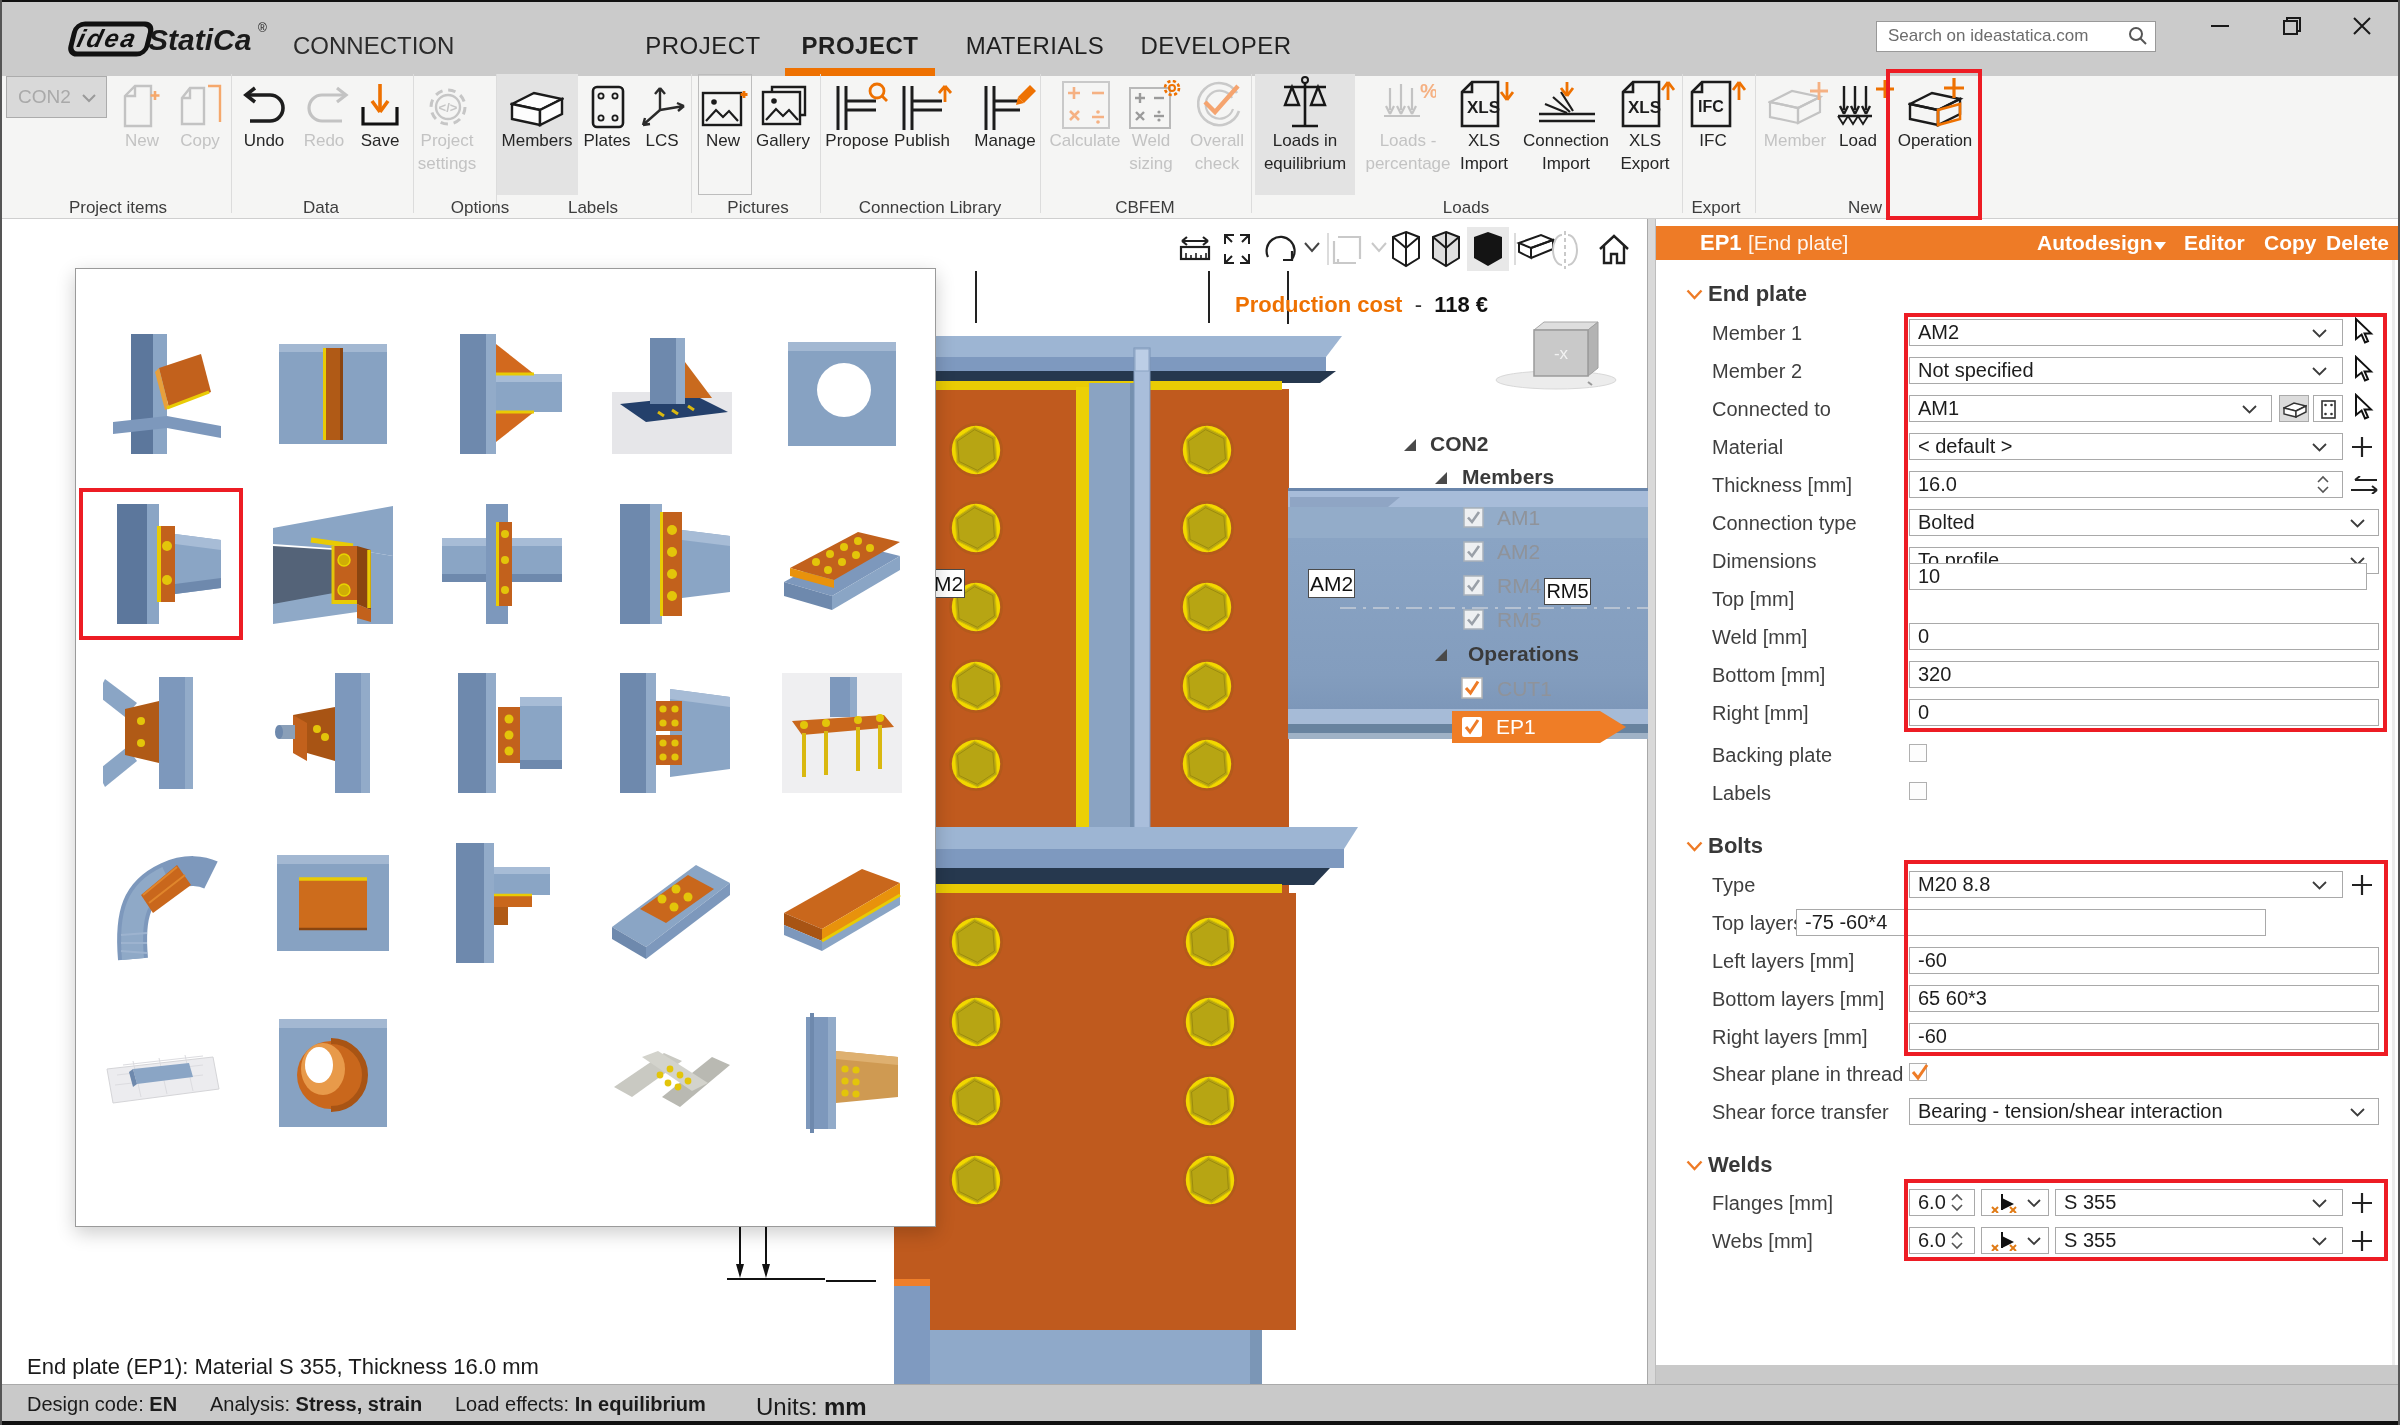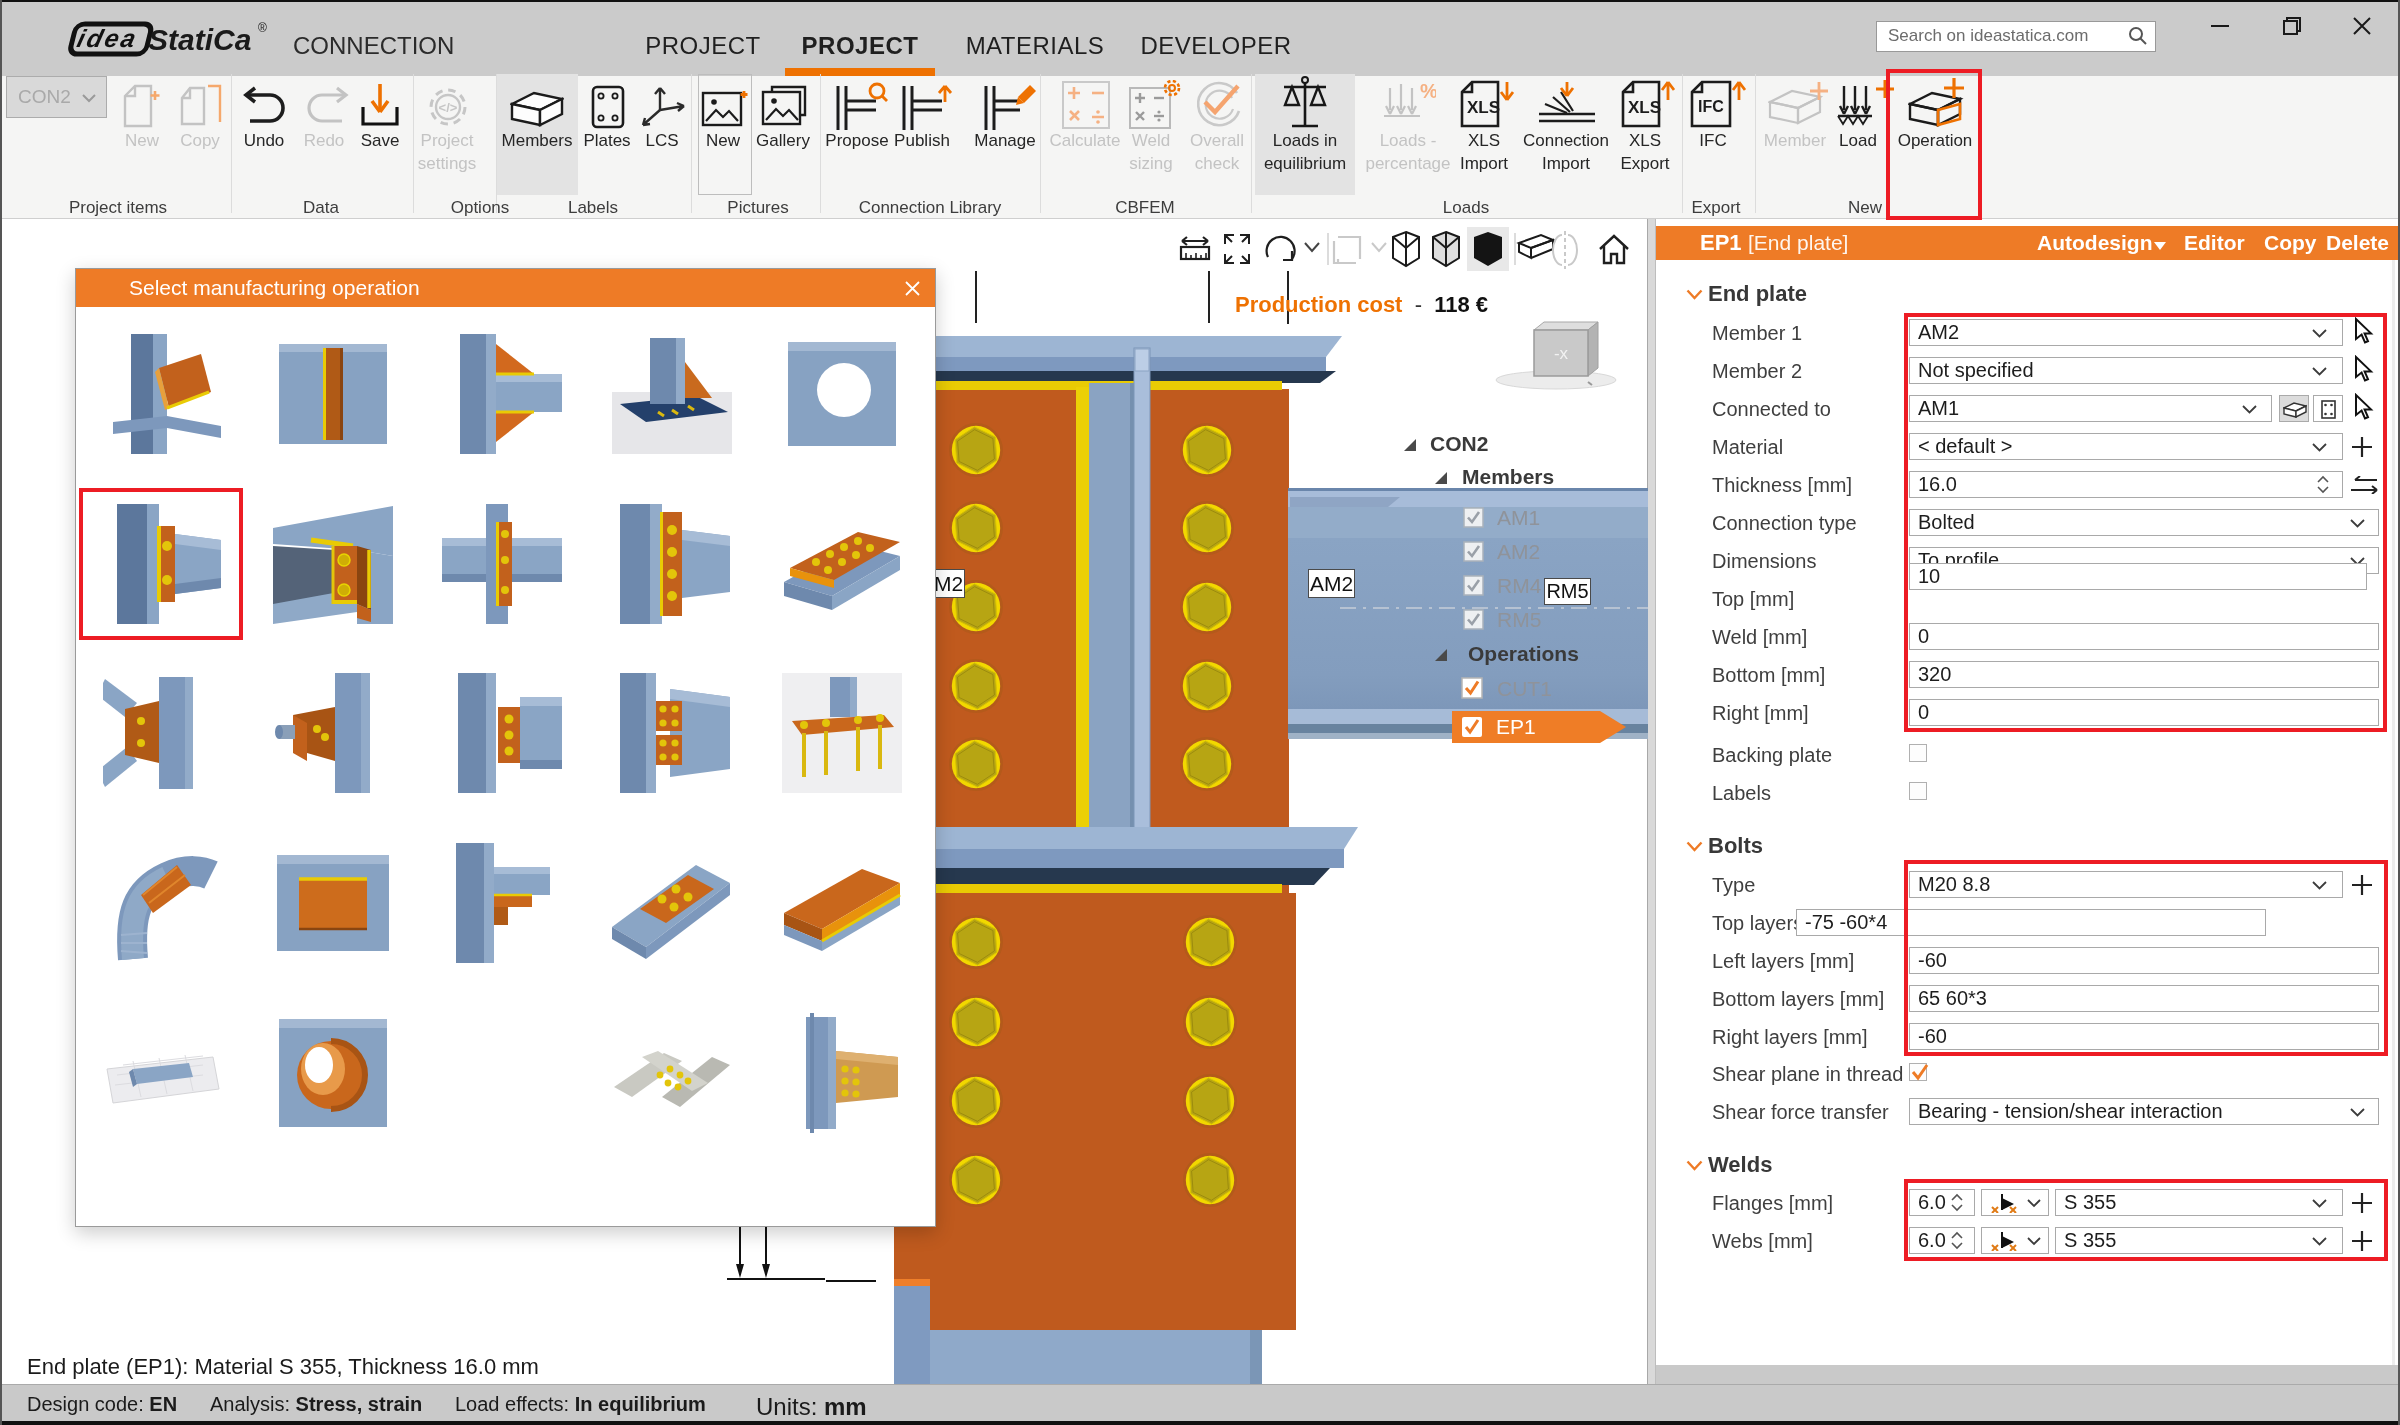--- a/index.html
+++ b/index.html
@@ -504,26 +504,20 @@
   <line x1="20" y1="0" x2="20" y2="38" stroke="#111" stroke-width="2"></line>
   <polygon points="20,51 16,37 24,37" fill="#111"></polygon>
   <line x1="46" y1="0" x2="46" y2="38" stroke="#111" stroke-width="2"></line>
   <polygon points="46,51 42,37 50,37" fill="#111"></polygon>
   <line x1="7" y1="52" x2="105" y2="52" stroke="#111" stroke-width="2"></line>
   <line x1="106" y1="54" x2="156" y2="54" stroke="#111" stroke-width="2"></line>
 </svg>
 </div>
 
 <div id="dialog" class="abs" style="left:75px;top:268px;width:861px;height:959px;background:#fff;border:1px solid #9a9a9a;box-shadow:0 6px 18px rgba(0,0,0,.20);z-index:50">
-<div class="abs" style="left:0;top:0;width:859px;height:38px;background:#ee7b26">
-  <span class="abs" style="left:53px;top:7px;font-size:21px;color:#fff">Select manufacturing operation</span>
-  <svg class="abs" style="left:828px;top:11px" width="17" height="17" viewBox="0 0 17 17">
-        <path d="M2 2 L15 15 M15 2 L2 15" stroke="#fff" stroke-width="1.8"></path>
-      </svg>
-</div>
 
 <svg class="abs" style="left:27px;top:65px" width="120" height="120">
       <rect x="28" y="0" width="22" height="120" fill="#5c779c"></rect>
       <rect x="50" y="0" width="14" height="120" fill="#8aa5c5"></rect>
       <polygon points="10,88 64,82 118,92 118,104 64,94 10,100" fill="#7d98bc"></polygon>
       <polygon points="56,34 98,20 108,58 66,74" fill="#c2611c"></polygon>
       <polygon points="56,34 66,74 62,76 52,38" fill="#e8a03c"></polygon>
       <path d="M64 74 l42 -16" stroke="#e9cb04" stroke-width="3"></path>
     </svg>
 <svg class="abs" style="left:197px;top:65px" width="120" height="120">

